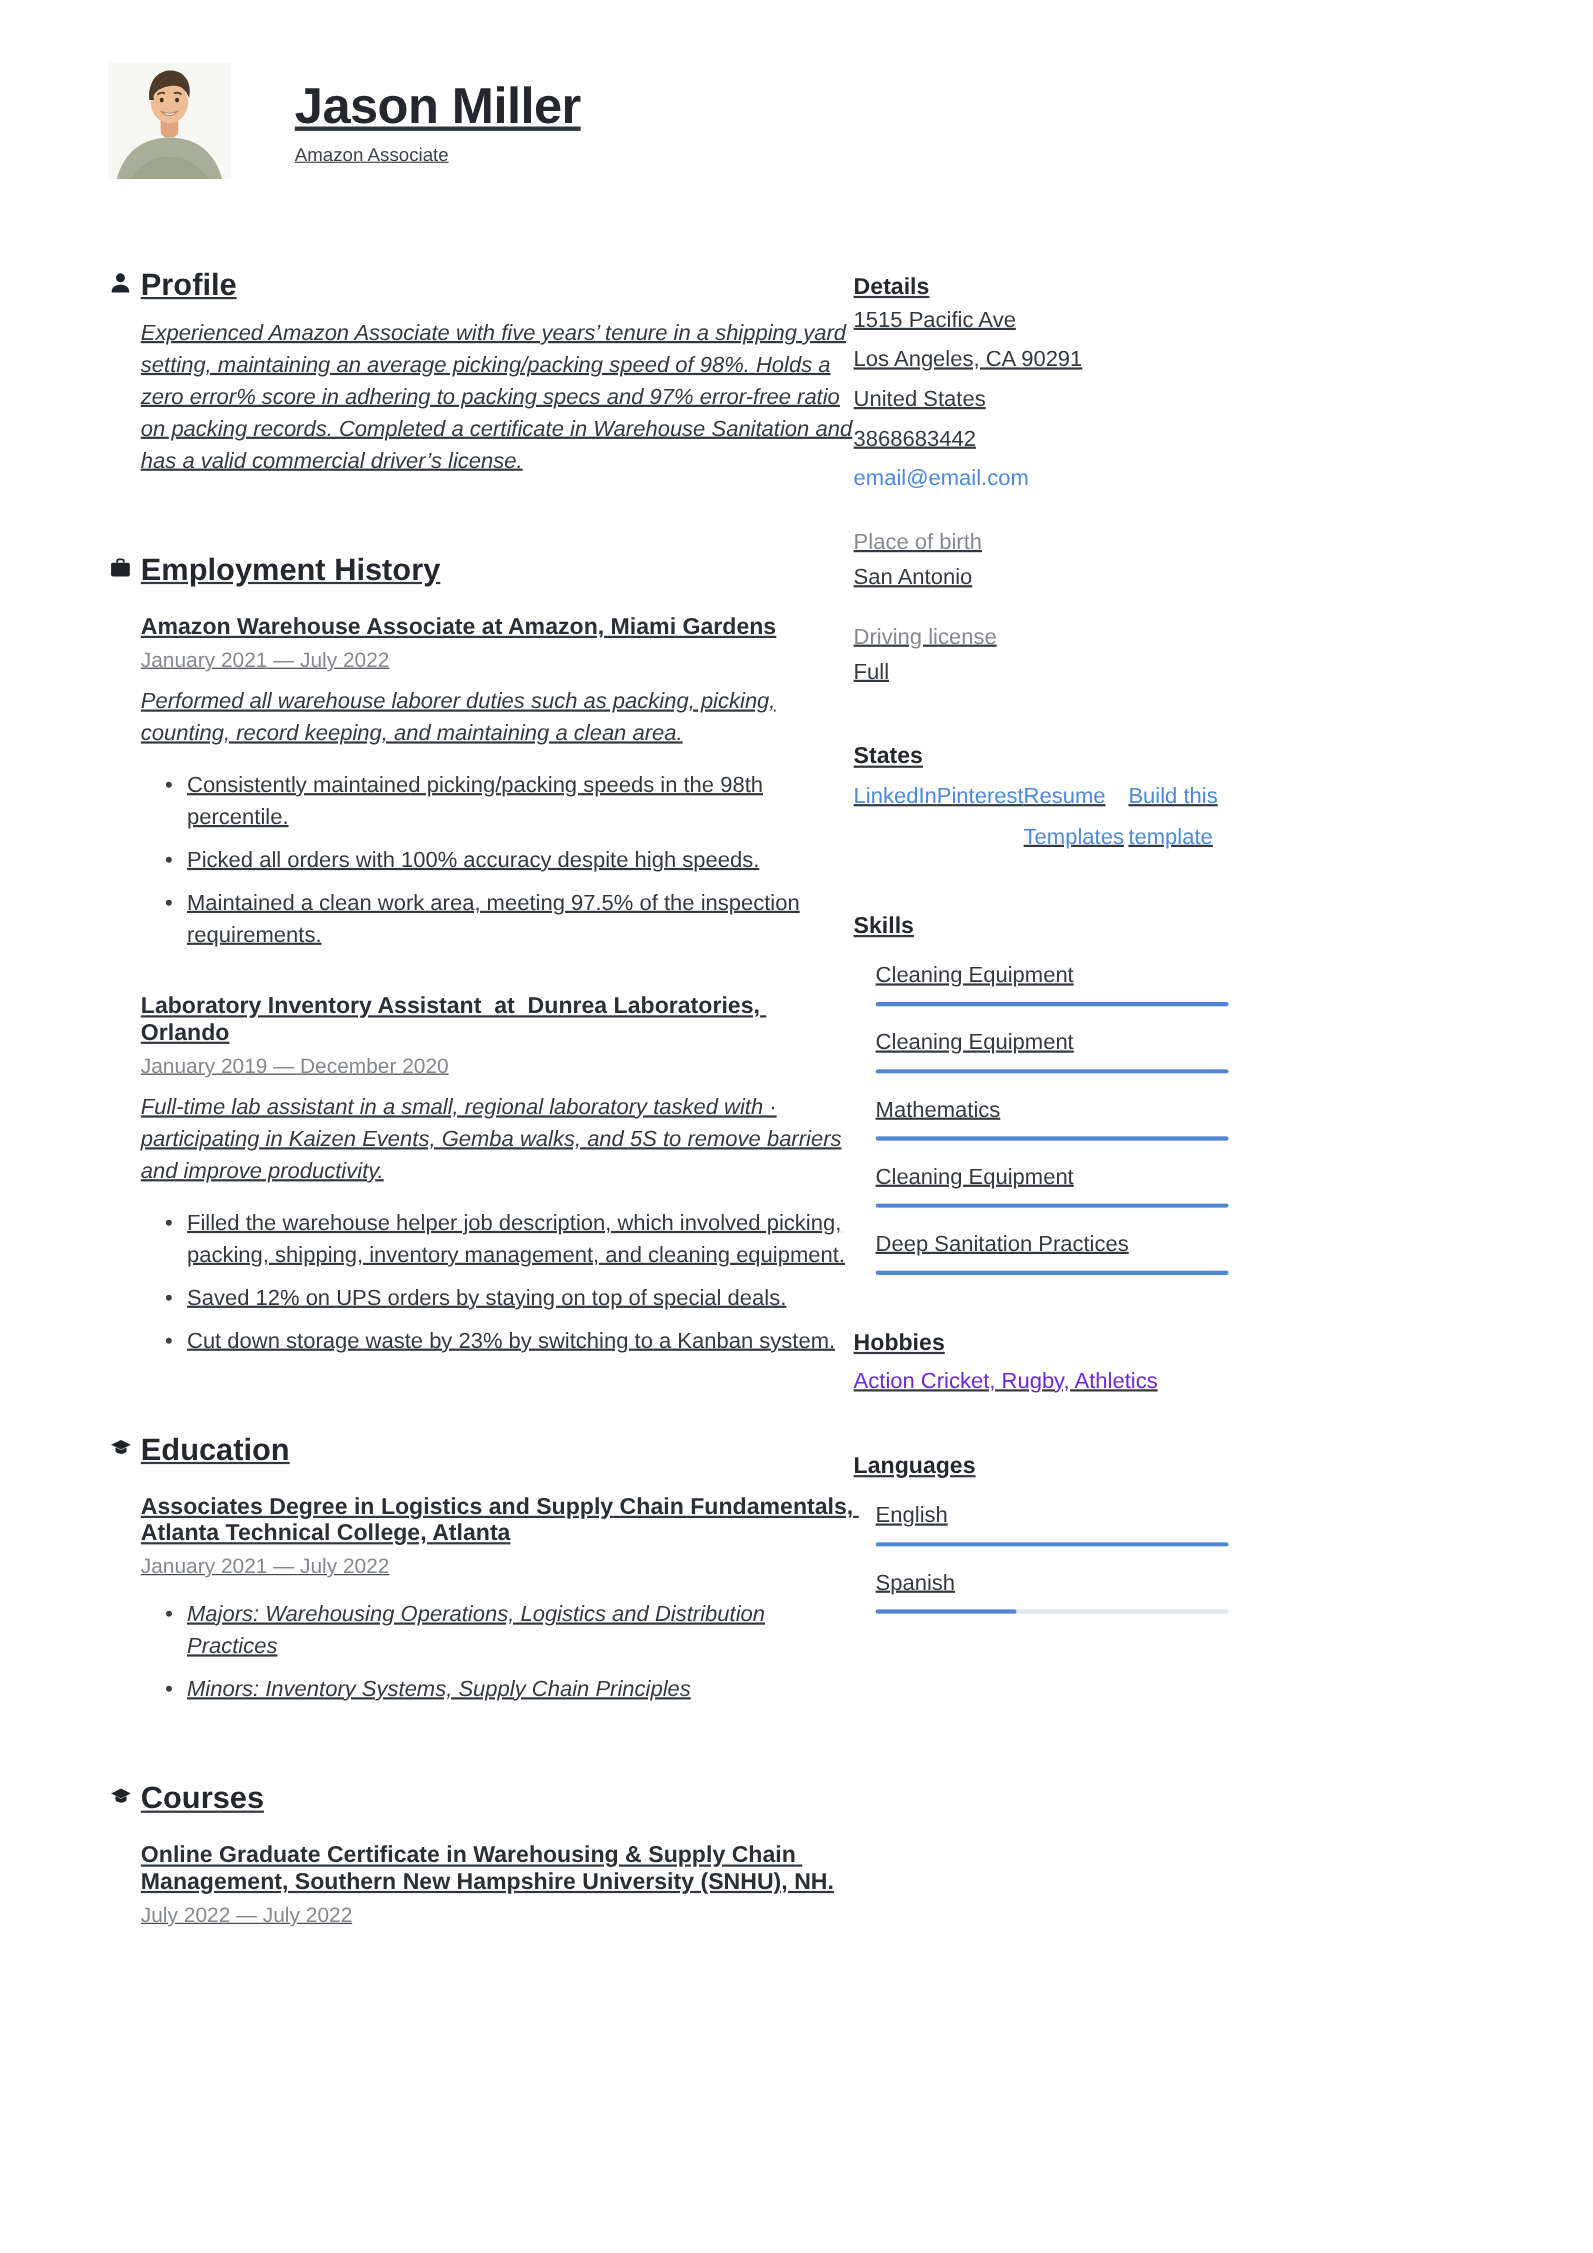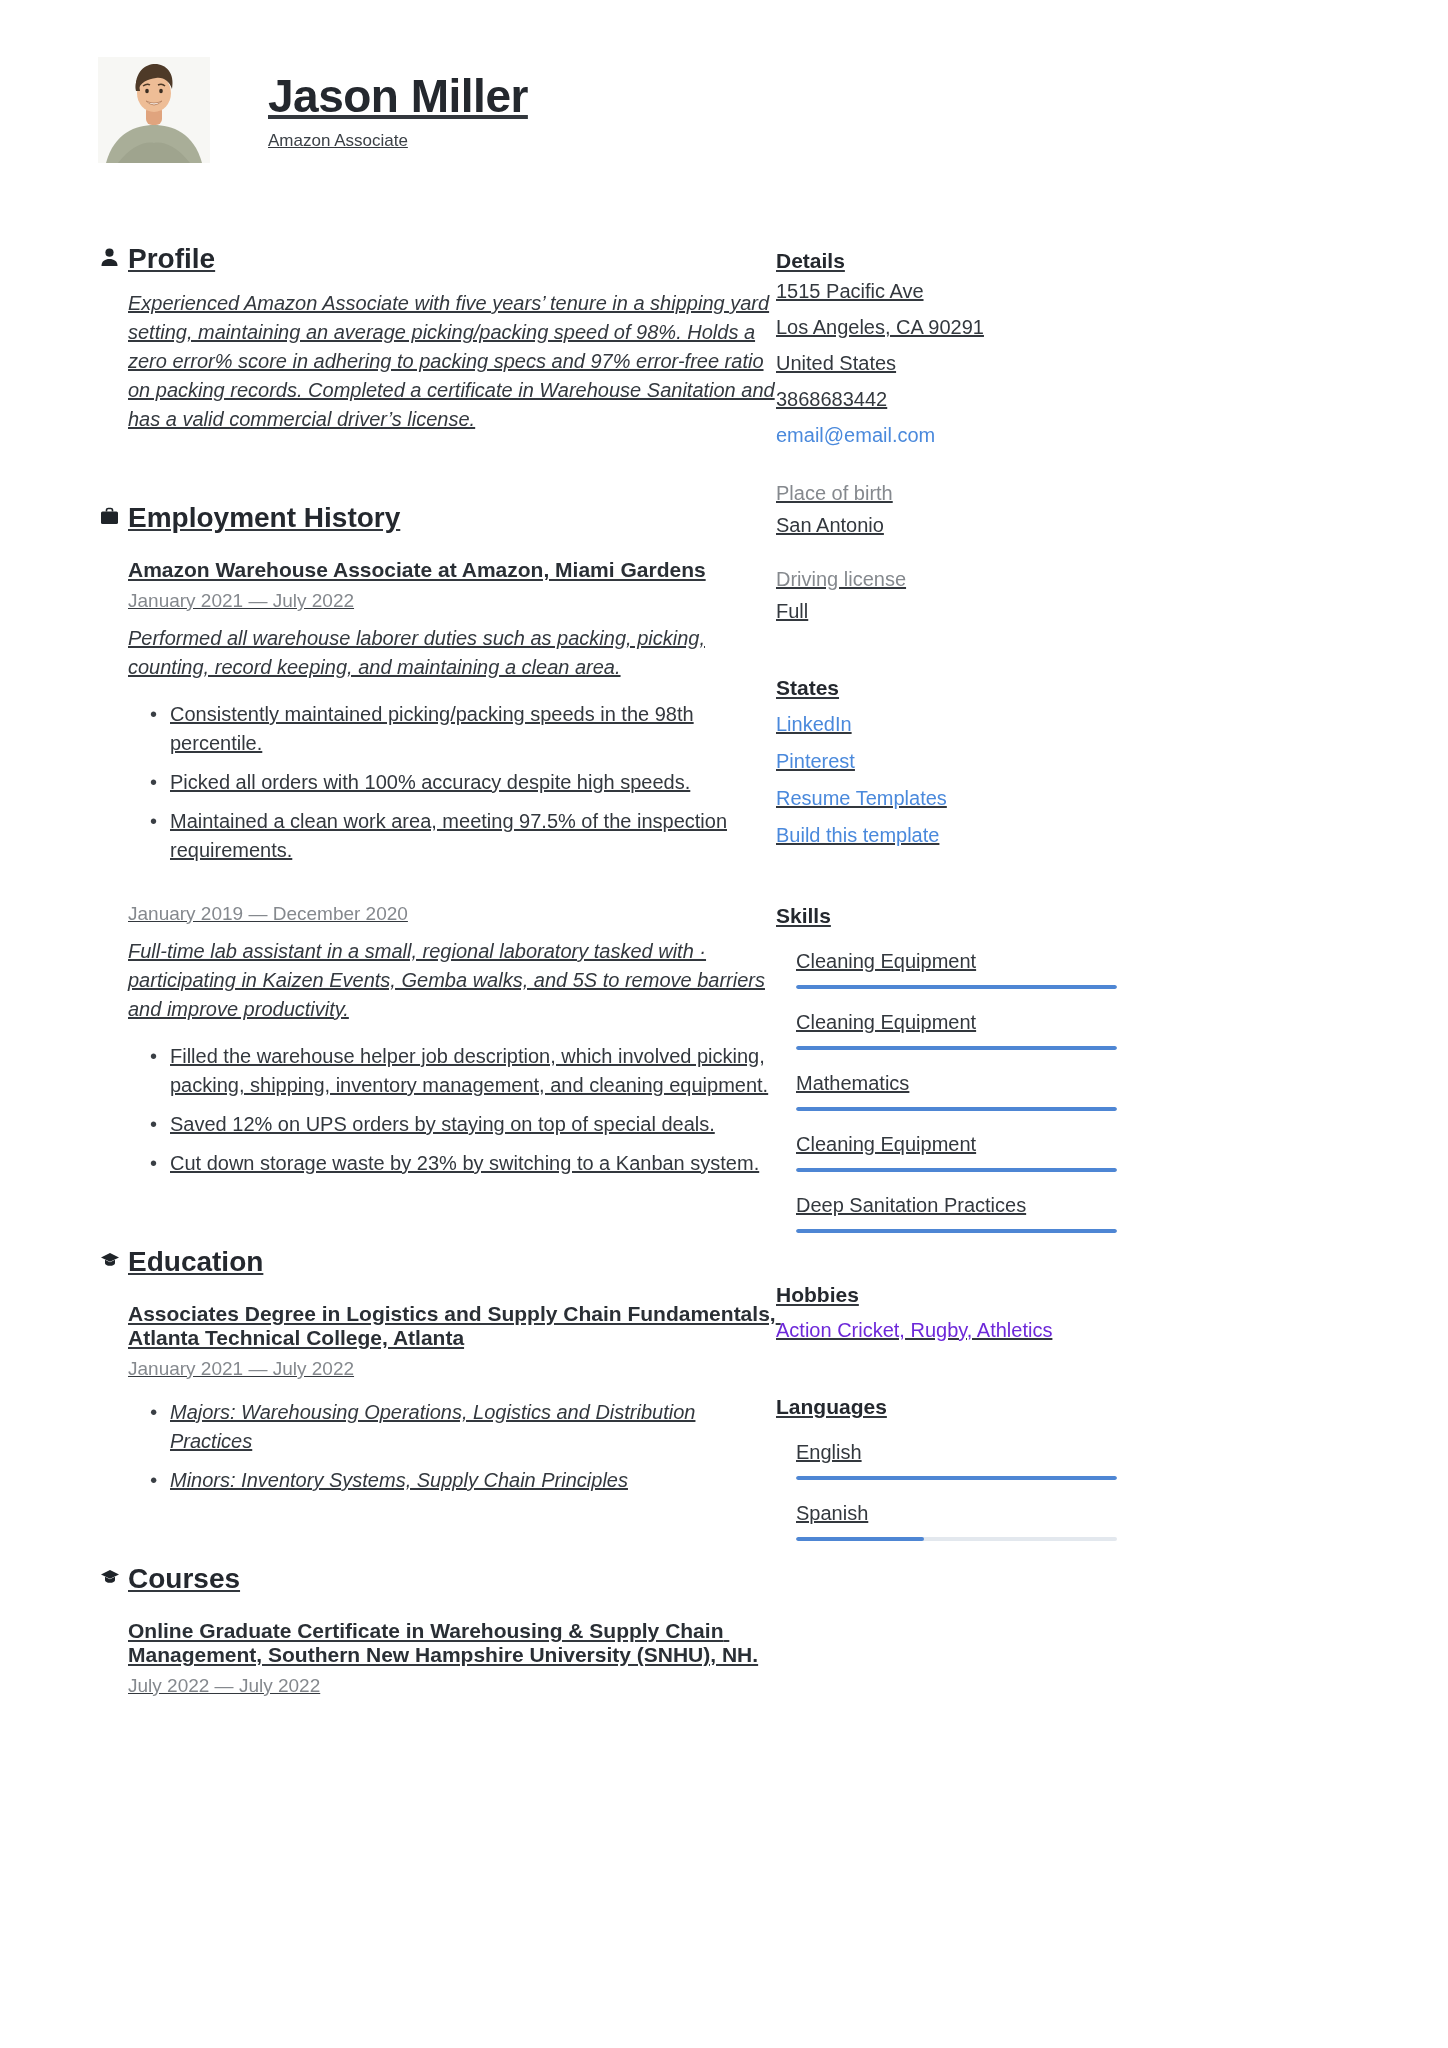--- a/index.html
+++ b/index.html
@@ -45,21 +45,21 @@
   ul.blist li { position: relative; padding-left: 42px; margin-bottom: 10px; }
   ul.blist li::before { content: "•"; position: absolute; left: 22px; top: 0; color: #3a3f45; }
 
   
   .sb-h { font-size: 21px; font-weight: 700; color: #24282e; }
   .sb-line { font-size: 20px; line-height: 36px; color: #33383e; }
   a.link { color: #4a89dc; text-decoration: none; cursor: pointer; font-size: 20px; line-height: 37px; display: inline-block; }
   .sb-label { font-size: 20px; line-height: 30px; color: #85898e; margin-top: 24px; }
   .sb-value { font-size: 20px; line-height: 30px; color: #33383e; margin-top: 2px; }
   .sb-group { margin-top: 50px; }
-  .links-list { margin-top: 6px; display: flex; flex-direction: column; align-items: flex-start; }
+  .links-list { margin-top: 6px; display: flex; flex-direction: row; align-items: flex-start; }
   .meter-row { margin-top: 22px; margin-left: 20px; }
   .meter-row .label { font-size: 20px; color: #33383e; }
   .bar-track { margin-top: 12px; height: 4px; width: 100%; background: #e3e8ee; border-radius: 2px; overflow: hidden; }
   .bar-fill { height: 4px; border-radius: 2px; background: #4e86d4; }
   .sb-text { margin-top: 8px; font-size: 20px; line-height: 30px; color: #6d28d9; }
 </style>
 </head>
 <body>
 
 <div class="page">
@@ -116,20 +116,21 @@
           <div class="date">January 2021 — July 2022</div>
           <p class="desc body italic">Performed all warehouse laborer duties such as packing, picking, counting, record keeping, and maintaining a clean area.</p>
           <ul class="blist body">
             <li><span>Consistently maintained picking/packing speeds in the 98th percentile.</span></li>
             <li><span>Picked all orders with 100% accuracy despite high speeds.</span></li>
             <li><span>Maintained a clean work area, meeting 97.5% of the inspection requirements.</span></li>
           </ul>
         </article>
 
         <article class="job">
+          <h3 class="item-title">Laboratory Inventory Assistant  at  Dunrea Laboratories, Orlando</h3>
           <div class="date">January 2019 — December 2020</div>
           <p class="desc body italic">Full-time lab assistant in a small, regional laboratory tasked with · participating in Kaizen Events, Gemba walks, and 5S to remove barriers and improve productivity.</p>
           <ul class="blist body">
             <li><span>Filled the warehouse helper job description, which involved picking, packing, shipping, inventory management, and cleaning equipment.</span></li>
             <li><span>Saved 12% on UPS orders by staying on top of special deals.</span></li>
             <li><span>Cut down storage waste by 23% by switching to a Kanban system.</span></li>
           </ul>
         </article>
       </section>
 

